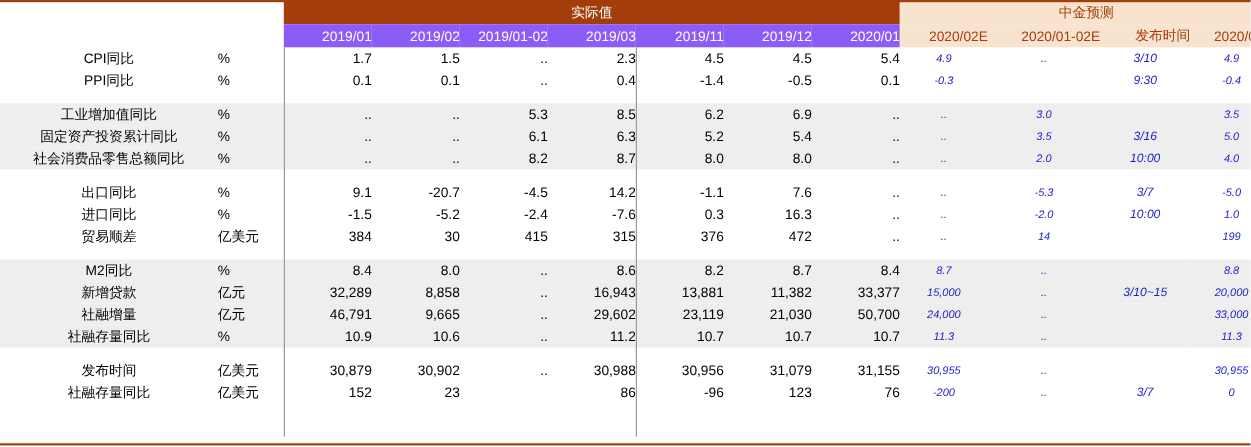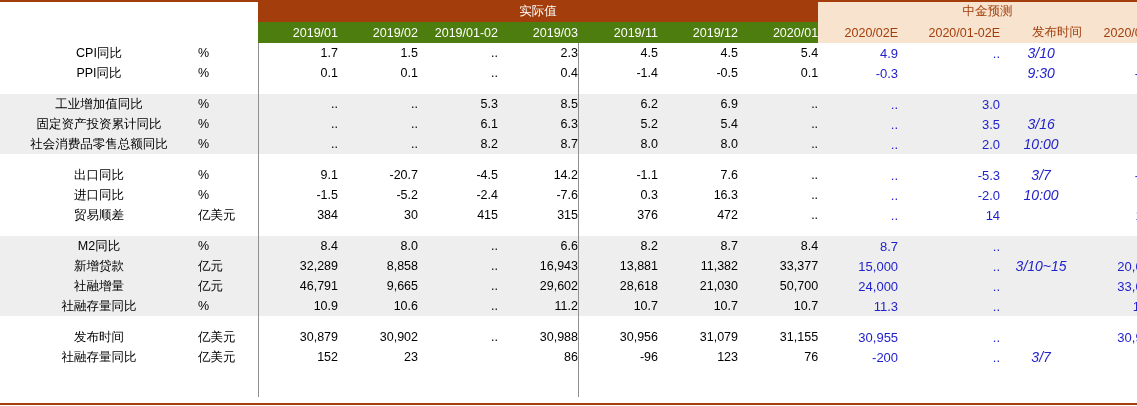--- a/index.html
+++ b/index.html
@@ -46,21 +46,21 @@
     color: #a33d0b;
     text-align: center;
     font-size: 12.5px;
     height: 22px;
   }
   .hdr-blank {
     background: #ffffff;
     height: 22px;
   }
   .sub-actual {
-    background: #4d7c0f;
+    background: #8b5cf6;
     color: #ffffff;
     text-align: right;
     font-weight: bold;
     font-size: 12.5px;
     height: 21px;
     padding-right: 6px;
   }
   .sub-forecast {
     background: #f7e3ce;
     color: #a33d0b;
@@ -85,28 +85,29 @@
     text-align: left;
     padding-left: 4px;
     font-size: 12.5px;
   }
   td.num {
     text-align: right;
     padding-right: 6px;
     font-size: 12.5px;
   }
   td.fc {
-    text-align: right;
+    text-align: center;
     padding-right: 6px;
-    font-size: 13px;
+    font-size: 10px;
     color: #2222cc;
+    font-style: italic;
   }
   td.time {
     text-align: center;
-    font-size: 14px;
+    font-size: 11px;
     color: #2222cc;
     font-style: italic;
   }
   tr.datarow { height: 20px; }
   tr.spacer { height: 11px; }
   tr.spacer td { height: 11px; }
 
   .shade { background: #eeeeee; }
 
   
@@ -308,21 +309,21 @@
         </tr>
         <tr class="spacer">
           <td colspan="13"></td>
         </tr>
         <tr class="datarow">
           <td class="label shade">M2同比</td>
           <td class="unit shade">%</td>
           <td class="num shade">8.4</td>
           <td class="num shade">8.0</td>
           <td class="num shade">..</td>
-          <td class="num shade">6.6</td>
+          <td class="num shade">8.6</td>
           <td class="num shade">8.2</td>
           <td class="num shade">8.7</td>
           <td class="num shade">8.4</td>
           <td class="fc shade">8.7</td>
           <td class="fc shade">..</td>
           <td class="time shade"></td>
           <td class="fc shade">8.8</td>
         </tr>
         <tr class="datarow">
           <td class="label shade">新增贷款</td>
@@ -339,21 +340,21 @@
           <td class="time shade">3/10~15</td>
           <td class="fc shade">20,000</td>
         </tr>
         <tr class="datarow">
           <td class="label shade">社融增量</td>
           <td class="unit shade">亿元</td>
           <td class="num shade">46,791</td>
           <td class="num shade">9,665</td>
           <td class="num shade">..</td>
           <td class="num shade">29,602</td>
-          <td class="num shade">28,618</td>
+          <td class="num shade">23,119</td>
           <td class="num shade">21,030</td>
           <td class="num shade">50,700</td>
           <td class="fc shade">24,000</td>
           <td class="fc shade">..</td>
           <td class="time shade"></td>
           <td class="fc shade">33,000</td>
         </tr>
         <tr class="datarow">
           <td class="label shade">社融存量同比</td>
           <td class="unit shade">%</td>

